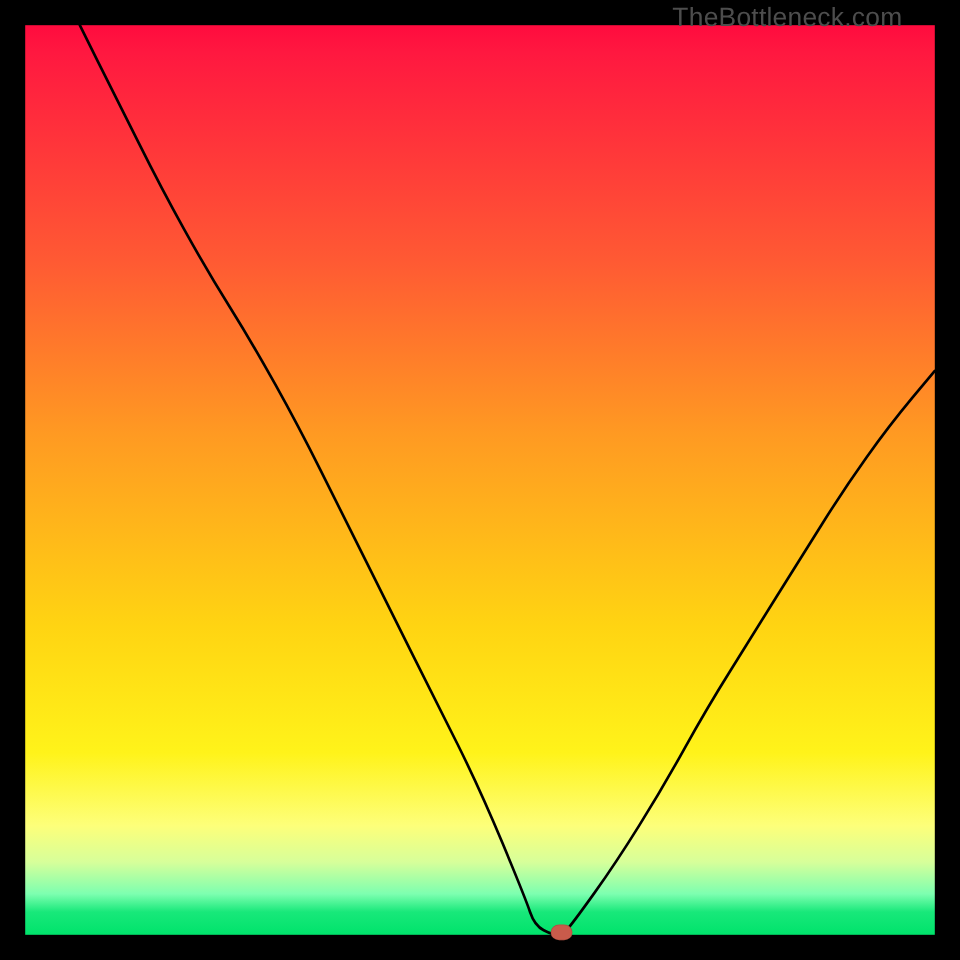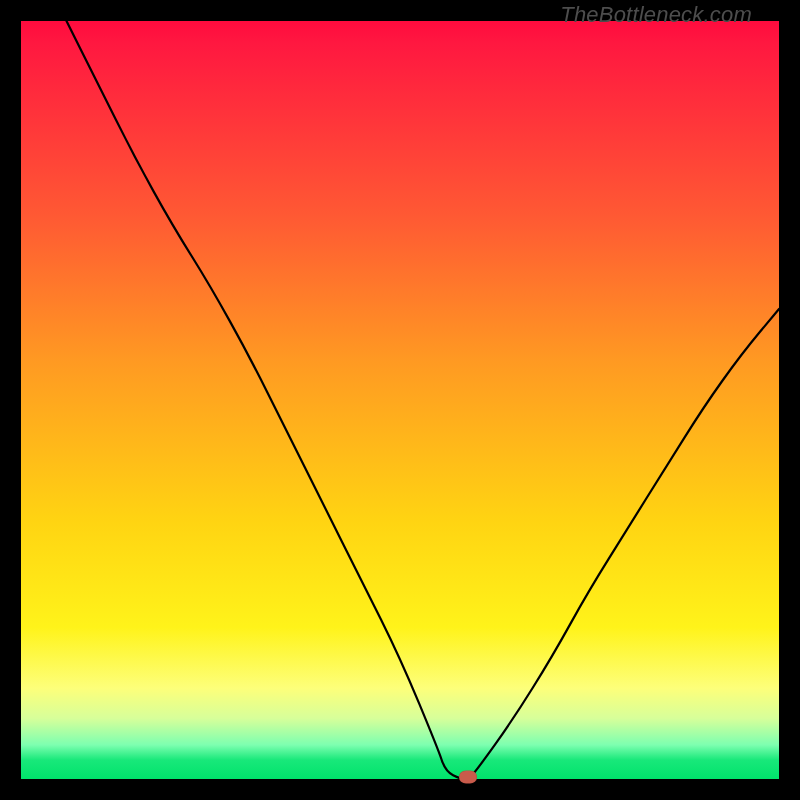--- a/index.html
+++ b/index.html
@@ -11,21 +11,20 @@
     overflow: hidden;
     font-family: Arial, Helvetica, sans-serif;
   }
   .frame {
     position: absolute;
     left: 0;
     top: 0;
     width: 758px;
     height: 800px;
     background: #000;
-    font-style: italic;
   }
   .plot {
     position: absolute;
     left: 21px;
     top: 21px;
     width: 758px;
     height: 758px;
     
     
     background: linear-gradient(

